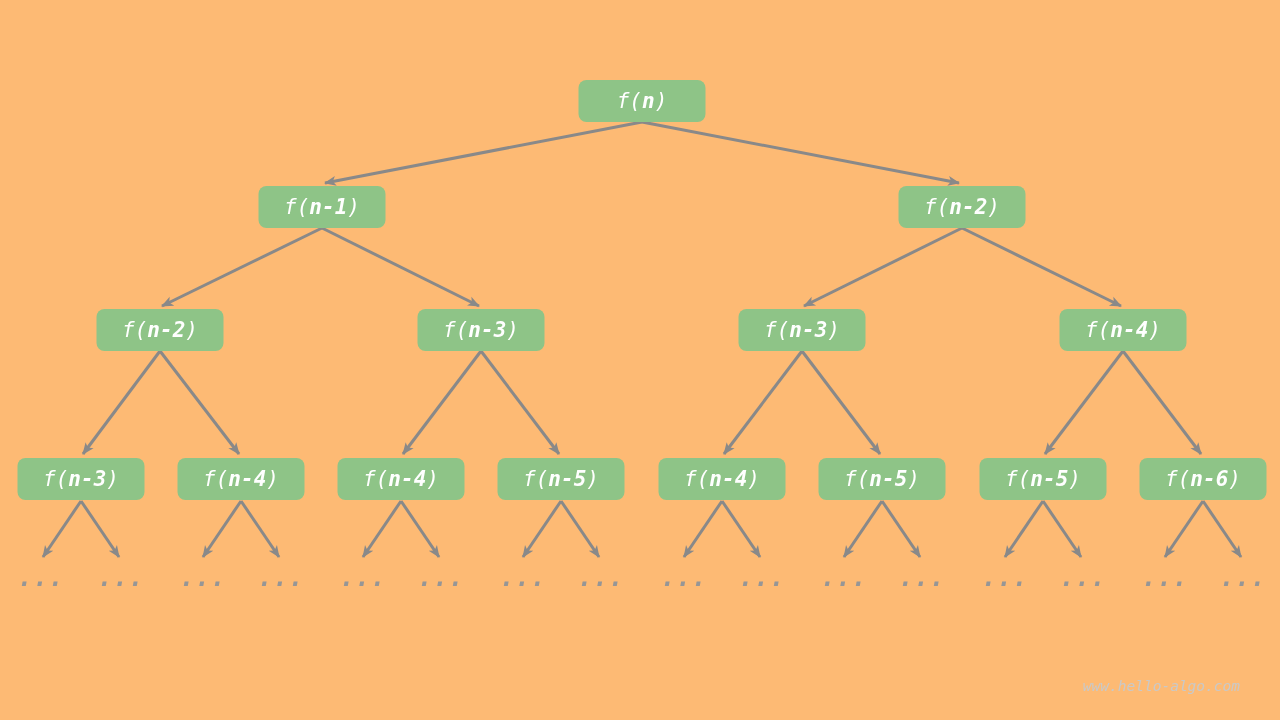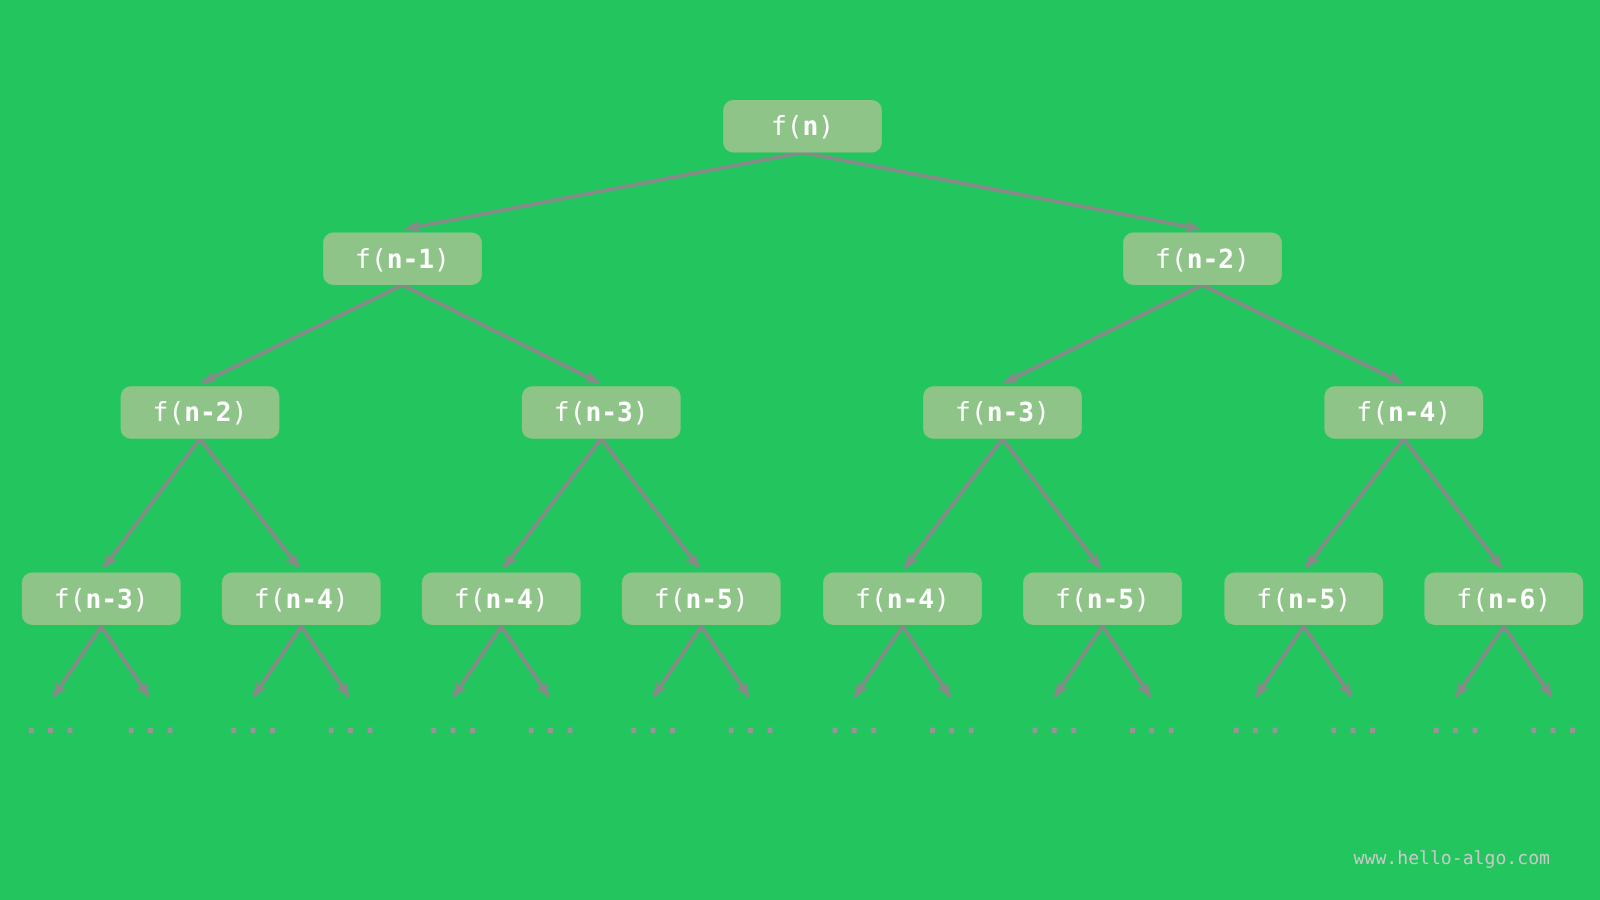--- a/index.html
+++ b/index.html
@@ -1,19 +1,20 @@
 <!DOCTYPE html>
 <html style="--node-fill: #8EC487;"><head>
 <meta charset="utf-8">
 <style>
   html, body { margin: 0; padding: 0; background: #ffffff; }
   .canvas {
     width: 1280px; height: 720px; position: relative;
-    background: #22c55e; overflow: hidden;
+    background: #fdba74; overflow: hidden;
     font-family: "DejaVu Sans Mono", monospace;
+    font-style: italic;
   }
   svg { display: block; }
   .node-box { fill: var(--node-fill, #8EC487); }
   .node-label {
     font-family: "DejaVu Sans Mono", monospace;
     font-size: 21px;
     fill: #ffffff;
     text-anchor: middle;
   }
   .node-label .arg { font-weight: bold; }

